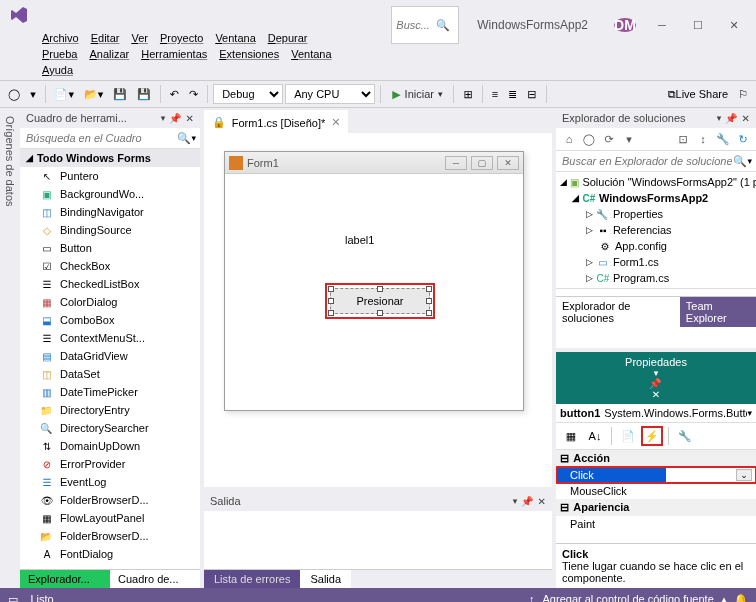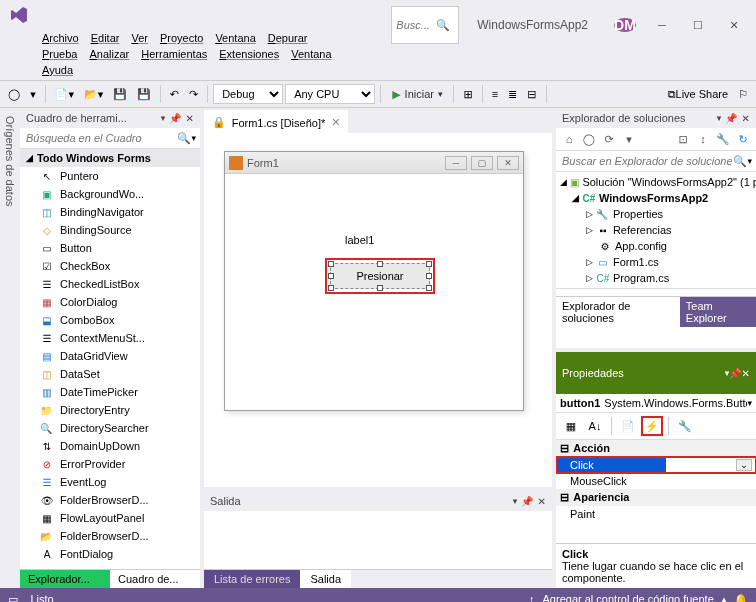--- a/index.html
+++ b/index.html
@@ -53,21 +53,21 @@
 .doc-tab { display: flex; align-items: center; gap: 6px; padding: 4px 8px; background: #fff; border-top: 2px solid #fff; font-size: 11px; }
 .doc-tab .close { color: #888; }
 .designer-canvas { flex: 1; background: #fff; margin: 0 4px; position: relative; overflow: hidden; }
 .form-window { position: absolute; left: 20px; top: 18px; width: 300px; height: 260px; background: #fff; border: 1px solid #9e9e9e; box-shadow: 2px 2px 6px rgba(0,0,0,0.15); }
 .form-titlebar { height: 22px; background: linear-gradient(#f0f0f0,#e0e0e0); display: flex; align-items: center; padding: 0 4px; gap: 4px; border-bottom: 1px solid #ccc; }
 .form-titlebar .ficon { width: 14px; height: 14px; background: #d97e27; }
 .form-titlebar .ftitle { flex: 1; font-size: 11px; color: #555; }
 .form-winbtn { width: 22px; height: 14px; border: 1px solid #b5b5b5; display: flex; align-items: center; justify-content: center; font-size: 9px; color: #666; }
 .form-body { position: relative; height: calc(100% - 22px); }
 .label1 { position: absolute; left: 120px; top: 60px; font-size: 11px; }
-.button-sel { position: absolute; left: 100px; top: 84px; width: 110px; height: 36px; border: 2px solid #d22; padding: 3px; }
+.button-sel { position: absolute; left: 100px; top: 109px; width: 110px; height: 36px; border: 2px solid #d22; padding: 3px; }
 .button-inner { width: 100%; height: 100%; border: 1px dashed #888; background: #e9e9e9; display: flex; align-items: center; justify-content: center; font-size: 11px; position: relative; }
 .handle { position: absolute; width: 6px; height: 6px; background: #fff; border: 1px solid #555; }
 .h-tl { left: -3px; top: -3px; } .h-tr { right: -3px; top: -3px; } .h-bl { left: -3px; bottom: -3px; } .h-br { right: -3px; bottom: -3px; }
 .h-tm { left: 50%; top: -3px; margin-left: -3px; } .h-bm { left: 50%; bottom: -3px; margin-left: -3px; }
 .h-ml { left: -3px; top: 50%; margin-top: -3px; } .h-mr { right: -3px; top: 50%; margin-top: -3px; }
 
 
 .salida-panel { height: 78px; margin: 4px 4px 0; background: #fff; display: flex; flex-direction: column; }
 .salida-body { flex: 1; background: #fff; }
 .salida-tabs { display: flex; background: #eeeef2; border-top: 1px solid #ccc; }
@@ -87,21 +87,21 @@
 .tree-item.bold { font-weight: bold; }
 .tree-indent1 { padding-left: 16px; }
 .tree-indent2 { padding-left: 30px; }
 .tree-icon { width: 14px; height: 14px; display: flex; align-items: center; justify-content: center; font-size: 10px; }
 .right-tabs { display: flex; border-top: 1px solid #ccc; }
 .right-tabs .rtab { padding: 3px 6px; font-size: 11px; background: #fff; }
 .right-tabs .rtab.inactive { background: #68568e; color: #fff; }
 
 
 .props-panel { flex: 1; background: #fff; display: flex; flex-direction: column; margin-top: 4px; }
-.props-header { background: #4d7c0f; color: #fff; padding: 15px 6px; font-size: 11px; display: flex; align-items: center; }
+.props-header { background: #0f766e; color: #fff; padding: 4px 6px; font-size: 11px; display: flex; align-items: center; flex-direction: column; }
 .props-header .title { flex: 1; }
 .props-target { padding: 3px 4px; font-size: 11px; border-bottom: 1px solid #ddd; display: flex; align-items: center; }
 .props-target-name { font-weight: bold; margin-right: 4px; }
 .props-toolbar { display: flex; gap: 2px; padding: 3px 4px; border-bottom: 1px solid #ddd; align-items: center; }
 .props-toolbar .pb { width: 22px; height: 20px; display: flex; align-items: center; justify-content: center; }
 .props-toolbar .pb.active { border: 2px solid #d22; }
 .prop-grid { flex: 1; overflow: hidden; }
 .prop-cat { background: #f0f0f0; padding: 2px 4px; font-weight: bold; font-size: 11px; display: flex; gap: 4px; }
 .prop-row { display: flex; font-size: 11px; }
 .prop-name { width: 55%; padding: 2px 6px 2px 14px; }

